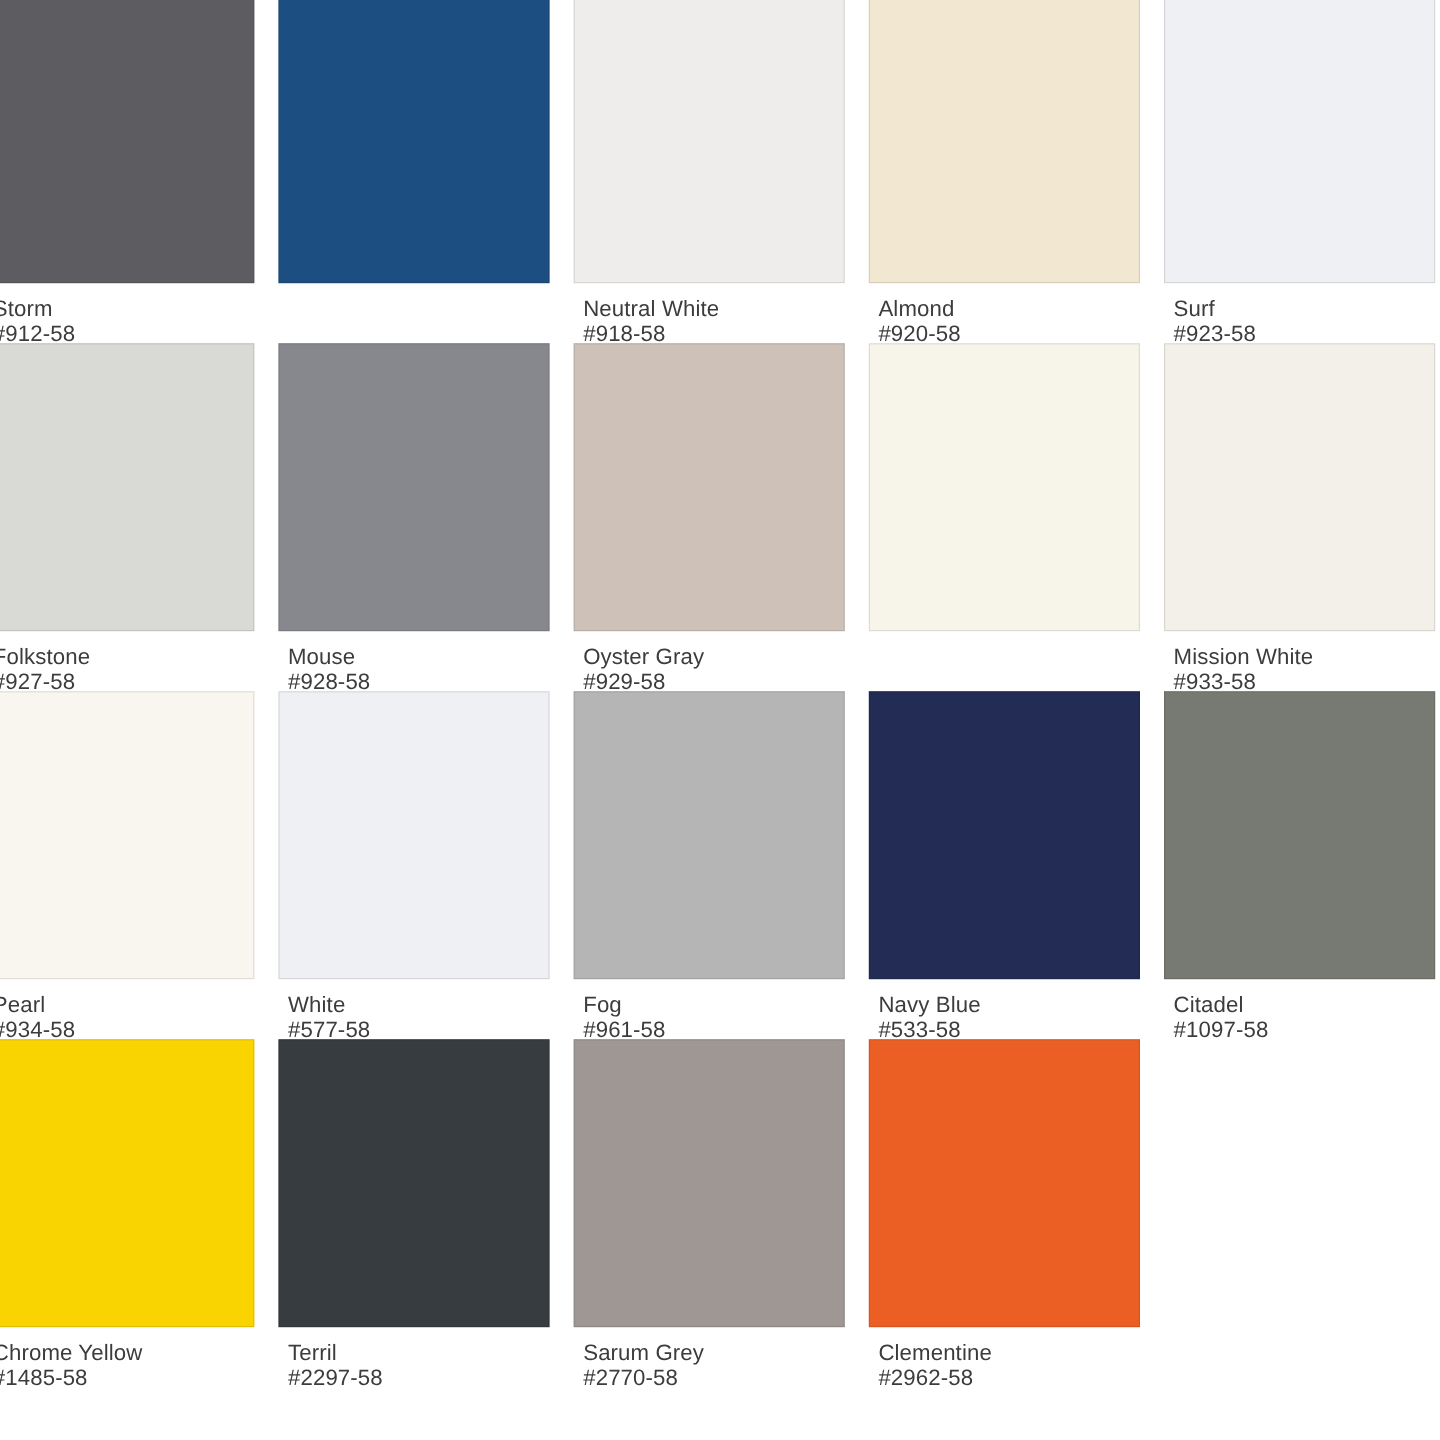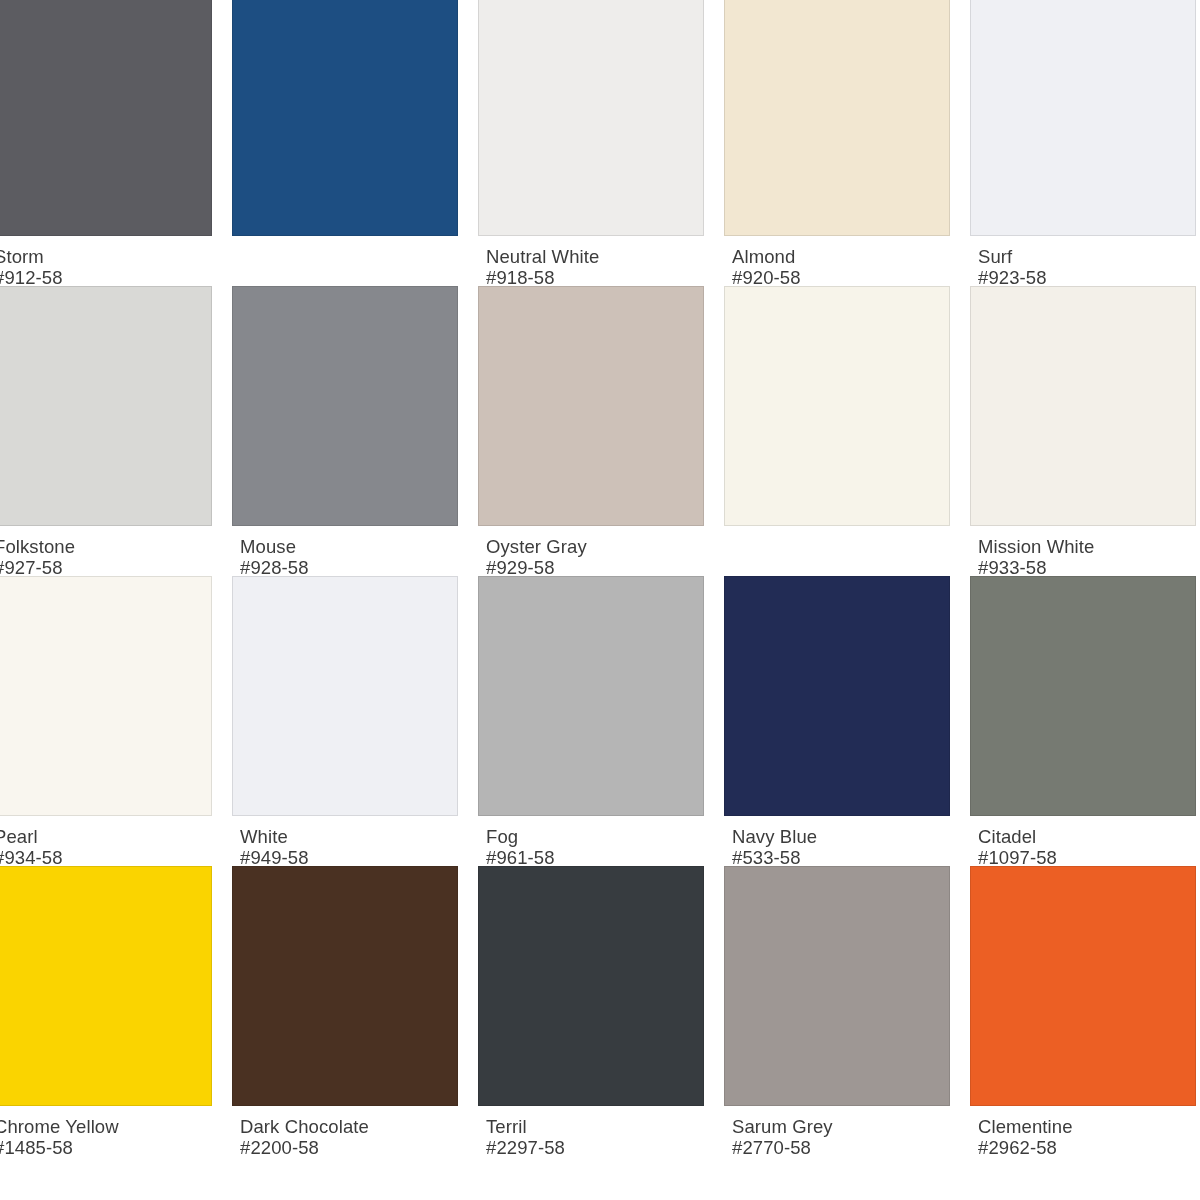--- a/index.html
+++ b/index.html
@@ -130,21 +130,21 @@
       <div class="swatch-chip" style="background-color: rgb(249, 246, 239);"></div>
       <div class="swatch-caption">
         <span class="swatch-name">Pearl</span>
         <span class="swatch-code">#934-58</span>
       </div>
     </div>
     <div class="swatch-cell">
       <div class="swatch-chip" style="background-color: rgb(239, 240, 244);"></div>
       <div class="swatch-caption">
         <span class="swatch-name">White</span>
-        <span class="swatch-code">#949-58</span>
+        <span class="swatch-code">#577-58</span>
       </div>
     </div>
     <div class="swatch-cell">
       <div class="swatch-chip" style="background-color: rgb(181, 181, 181);"></div>
       <div class="swatch-caption">
         <span class="swatch-name">Fog</span>
         <span class="swatch-code">#961-58</span>
       </div>
     </div>
     <div class="swatch-cell">
@@ -162,27 +162,20 @@
       </div>
     </div>
     <div class="swatch-cell">
       <div class="swatch-chip" style="background-color: rgb(250, 212, 0);"></div>
       <div class="swatch-caption">
         <span class="swatch-name">Chrome Yellow</span>
         <span class="swatch-code">#1485-58</span>
       </div>
     </div>
     <div class="swatch-cell">
-      <div class="swatch-chip" style="background-color: rgb(74, 49, 34);"></div>
-      <div class="swatch-caption">
-        <span class="swatch-name">Dark Chocolate</span>
-        <span class="swatch-code">#2200-58</span>
-      </div>
-    </div>
-    <div class="swatch-cell">
       <div class="swatch-chip" style="background-color: rgb(55, 60, 64);"></div>
       <div class="swatch-caption">
         <span class="swatch-name">Terril</span>
         <span class="swatch-code">#2297-58</span>
       </div>
     </div>
     <div class="swatch-cell">
       <div class="swatch-chip" style="background-color: rgb(158, 151, 148);"></div>
       <div class="swatch-caption">
         <span class="swatch-name">Sarum Grey</span>

